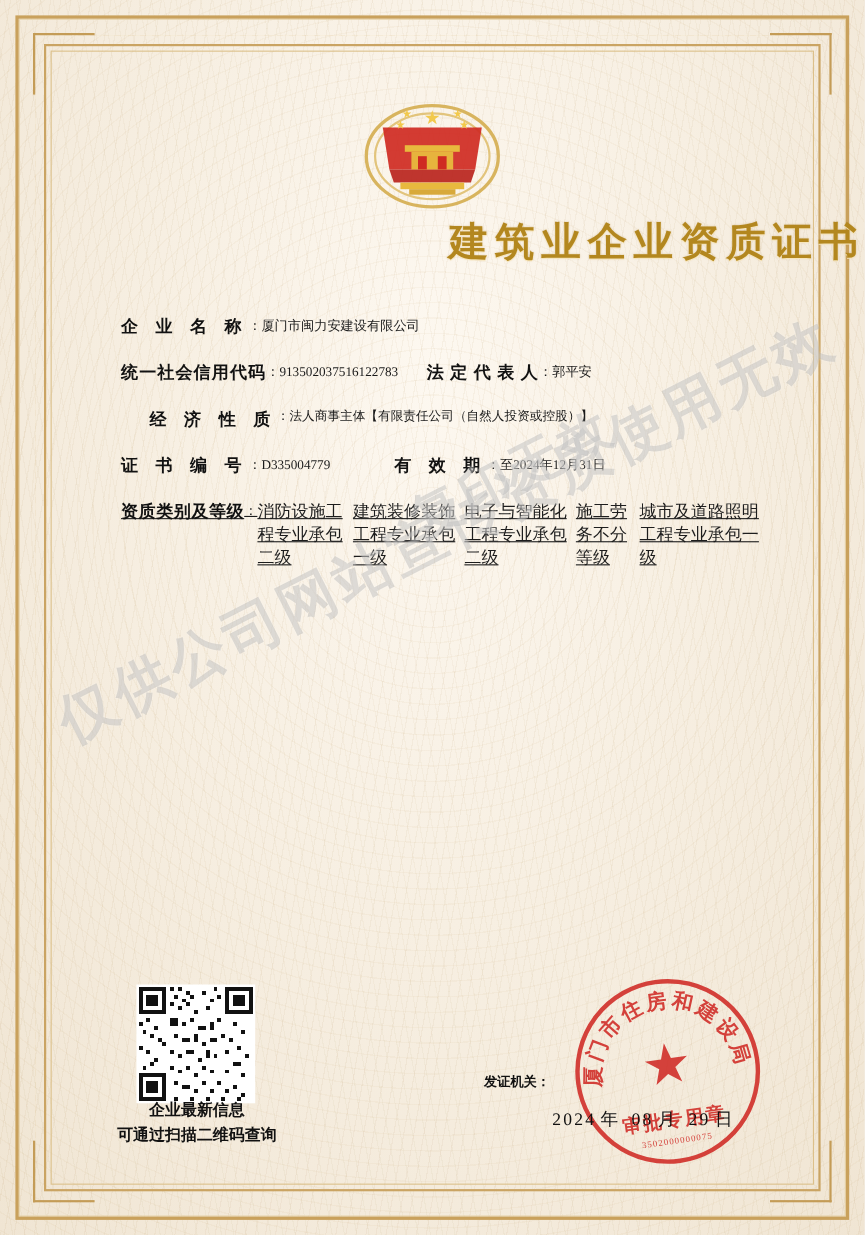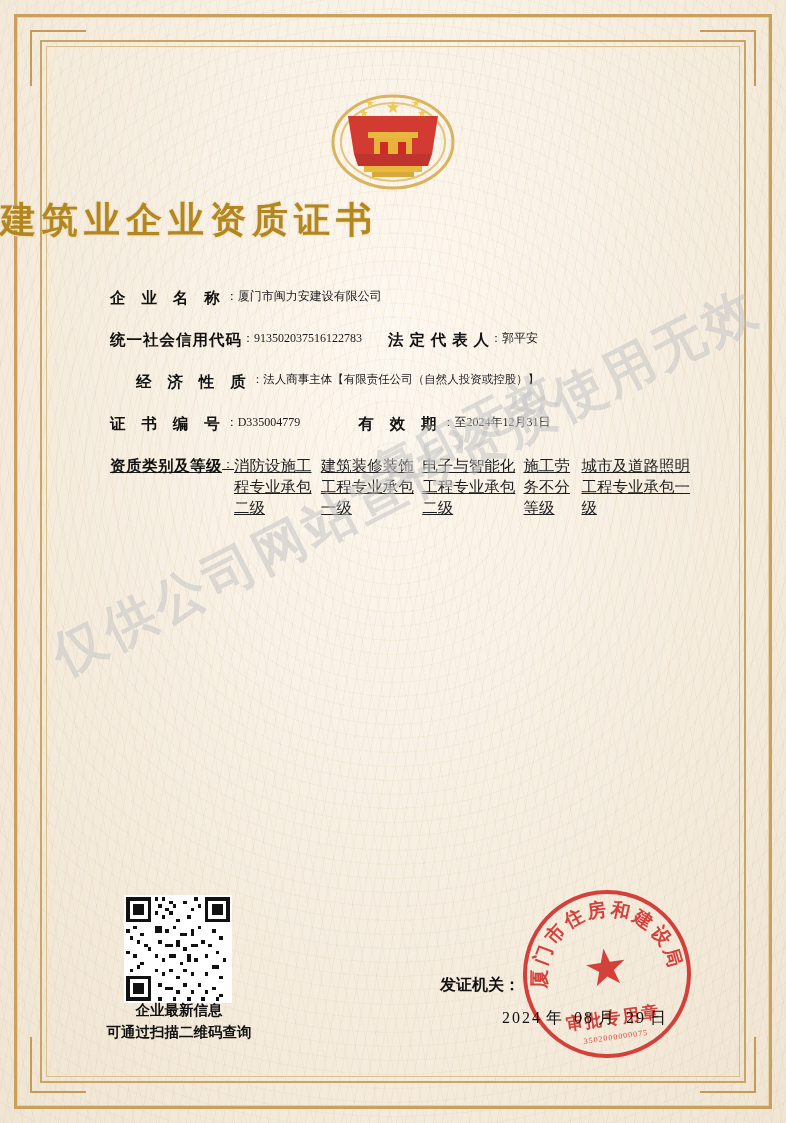--- a/index.html
+++ b/index.html
@@ -61,21 +61,21 @@
   .corner.br{right:30px;bottom:30px;border-left:none;border-top:none;}
 
   
   .emblem{
     position:absolute;left:50%;top:86px;transform:translateX(-50%);
     width:130px;height:108px;
   }
   .emblem svg{display:block}
 
   .title{
-    position:absolute;left:0;right:0;top:196px;text-align:left;
+    position:absolute;left:0;right:0;top:196px;text-align:right;
     font-size:36px;letter-spacing:6px;font-weight:bold;
     color:#b3871f;
     text-shadow:0 1px 0 #f7e6bd, 0 0 2px rgba(160,110,20,.35);
     font-family:"Liberation Serif","DejaVu Serif",serif;
   }
 
   
   .fields{
     position:absolute;left:110px;top:288px;width:580px;
     color:#1d1d1d;font-size:15.5px;
@@ -136,21 +136,21 @@
   .seal .bottom-text{
     position:absolute;left:0;right:0;bottom:24px;text-align:center;
     font-size:17px;font-weight:bold;letter-spacing:2px;color:#d02a25;
   }
   .seal .tiny{
     position:absolute;left:0;right:0;bottom:12px;text-align:center;
     font-size:8px;letter-spacing:1px;color:#d02a25;
   }
 
   .issuer{
-    position:absolute;left:440px;top:975px;font-size:16px;font-weight:bold;color:#111;
+    position:absolute;left:440px;top:975px;font-size:12px;font-weight:bold;color:#111;
   }
   .issue-date{
     position:absolute;left:500px;top:1008px;font-size:16px;color:#111;letter-spacing:2px;
   }
   .issue-date span{margin:0 2px;}
 </style>
 </head>
 <body>
 
 <div class="page">

